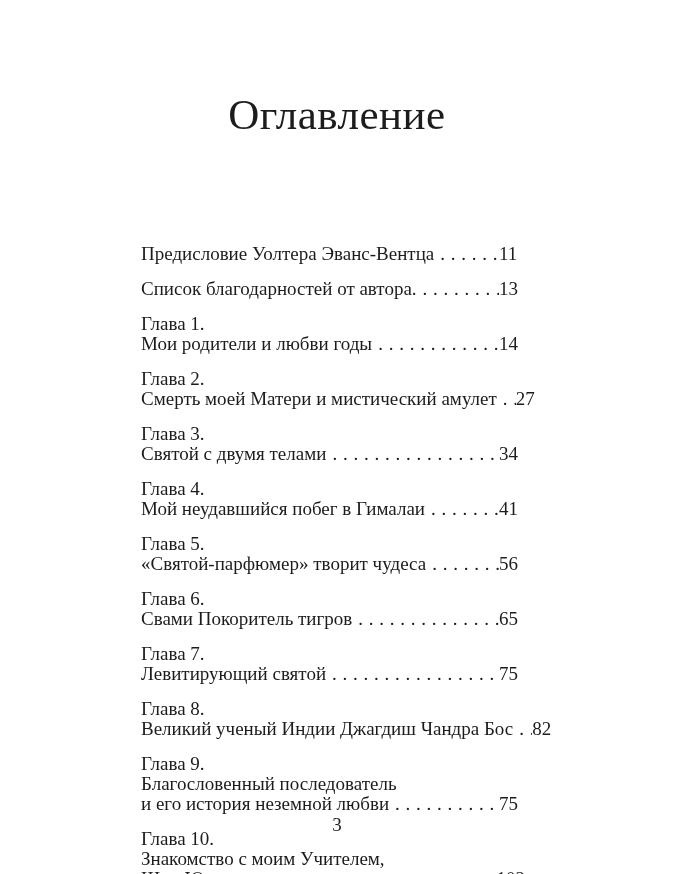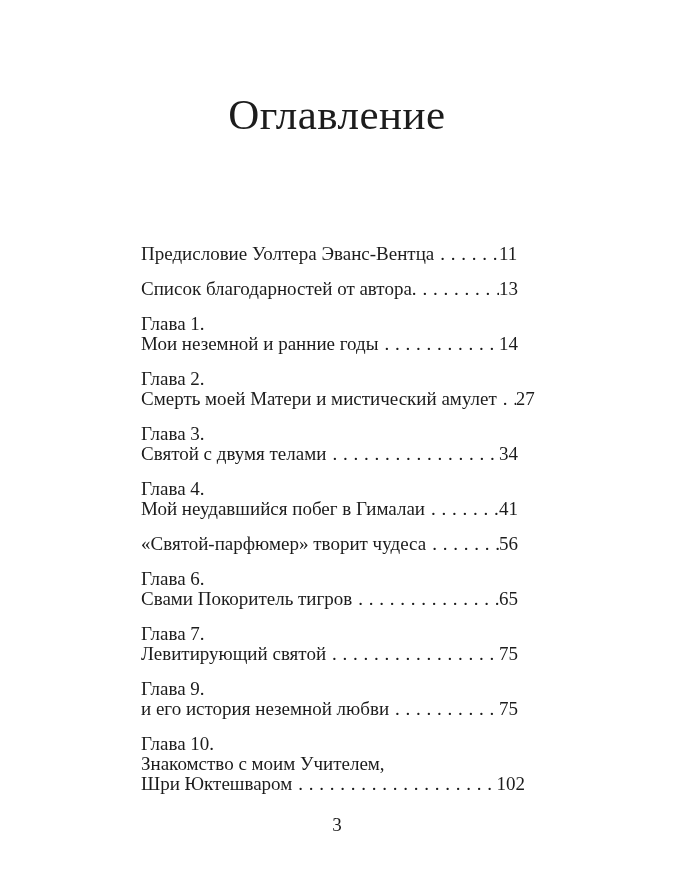--- a/index.html
+++ b/index.html
@@ -94,21 +94,21 @@
       <div class="entry">
         <div class="line leader-line">
           <span class="ttext">Список благодарностей от автора.</span>
           <span class="dots"></span>
           <span class="pg">13</span>
         </div>
       </div>
       <div class="entry">
         <div class="line chapter">Глава 1.</div>
         <div class="line leader-line">
-          <span class="ttext">Мои неземной и ранние годы</span>
+          <span class="ttext">Мои родители и любви годы</span>
           <span class="dots"></span>
           <span class="pg">14</span>
         </div>
       </div>
       <div class="entry">
         <div class="line chapter">Глава 2.</div>
         <div class="line leader-line">
           <span class="ttext">Смерть моей Матери и мистический амулет</span>
           <span class="dots"></span>
           <span class="pg">27</span>
@@ -124,20 +124,21 @@
       </div>
       <div class="entry">
         <div class="line chapter">Глава 4.</div>
         <div class="line leader-line">
           <span class="ttext">Мой неудавшийся побег в Гималаи</span>
           <span class="dots"></span>
           <span class="pg">41</span>
         </div>
       </div>
       <div class="entry">
+        <div class="line chapter">Глава 5.</div>
         <div class="line leader-line">
           <span class="ttext">«Святой-парфюмер» творит чудеса</span>
           <span class="dots"></span>
           <span class="pg">56</span>
         </div>
       </div>
       <div class="entry">
         <div class="line chapter">Глава 6.</div>
         <div class="line leader-line">
           <span class="ttext">Свами Покоритель тигров</span>
@@ -147,21 +148,30 @@
       </div>
       <div class="entry">
         <div class="line chapter">Глава 7.</div>
         <div class="line leader-line">
           <span class="ttext">Левитирующий святой</span>
           <span class="dots"></span>
           <span class="pg">75</span>
         </div>
       </div>
       <div class="entry">
+        <div class="line chapter">Глава 8.</div>
+        <div class="line leader-line">
+          <span class="ttext">Великий ученый Индии Джагдиш Чандра Бос</span>
+          <span class="dots"></span>
+          <span class="pg">82</span>
+        </div>
+      </div>
+      <div class="entry">
         <div class="line chapter">Глава 9.</div>
+        <div class="line">Благословенный последователь</div>
         <div class="line leader-line">
           <span class="ttext">и его история неземной любви</span>
           <span class="dots"></span>
           <span class="pg">75</span>
         </div>
       </div>
       <div class="entry">
         <div class="line chapter">Глава 10.</div>
         <div class="line">Знакомство с моим Учителем,</div>
         <div class="line leader-line">

